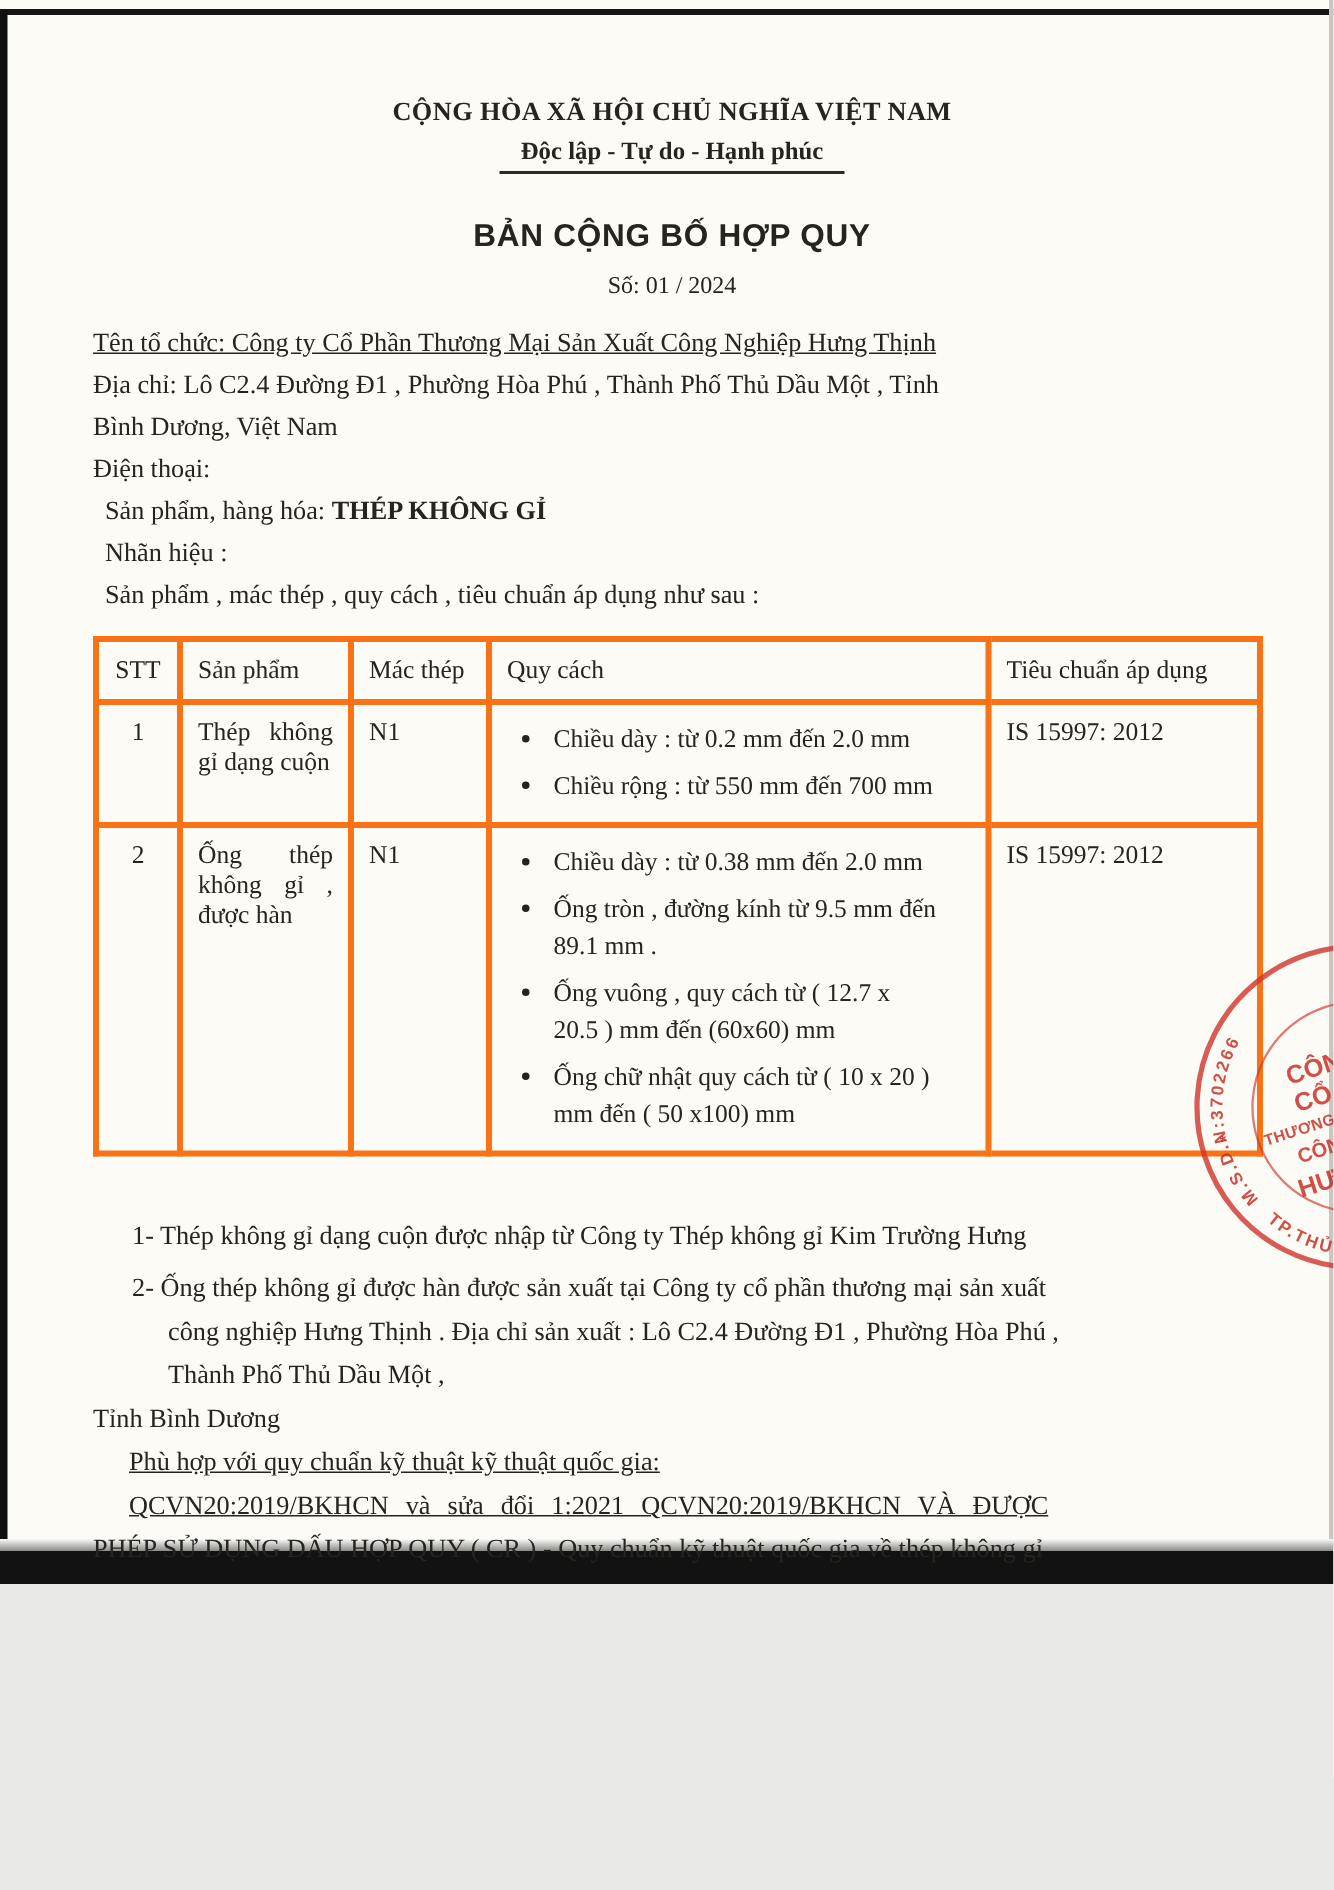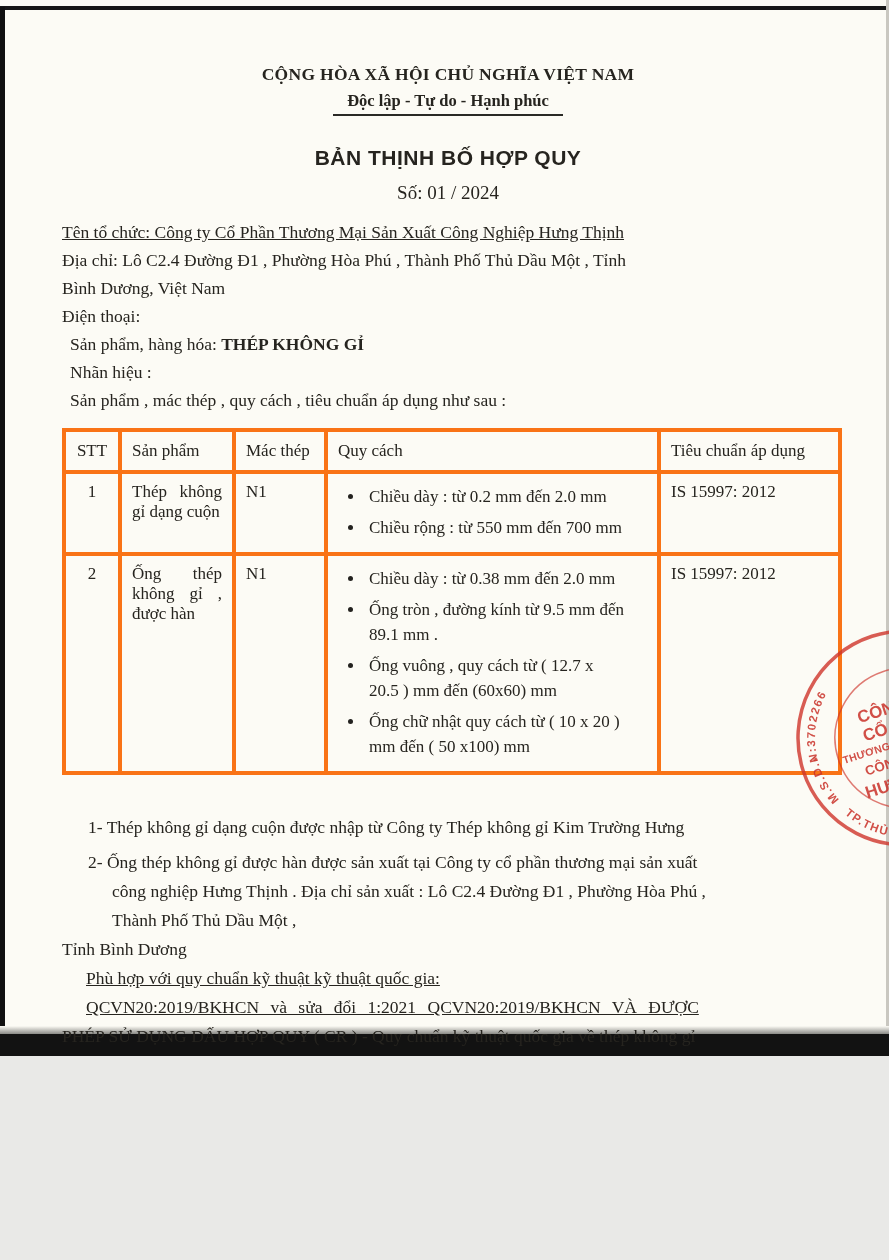--- a/index.html
+++ b/index.html
@@ -18,21 +18,21 @@
   .edge-bottom { position:absolute; bottom:0; left:0; width:889px; height:22px; background:#121212; }
 
   .content { position:relative; padding:64px 55px 0 62px; }
 
   .nat-title  { text-align:center; font-weight:bold; font-size:17.5px; letter-spacing:.3px; }
   .motto-wrap { text-align:center; margin-top:6px; }
   .motto      { display:inline-block; font-weight:bold; font-size:16.5px;
                 border-bottom:2px solid #2a2a26; padding:0 14px 3px; }
   .doc-title  { text-align:center; font-family:"Liberation Sans","DejaVu Sans",sans-serif;
                 font-weight:bold; font-size:21px; margin-top:30px; letter-spacing:.5px; }
-  .doc-number { text-align:center; font-size:19px; margin-top:12px; }
+  .doc-number { text-align:center; font-size:16px; margin-top:12px; }
 
   .line   { margin:0; font-size:17.5px; line-height:28px; }
   .first  { margin-top:14px;text-decoration:underline; }
   .ind8   { padding-left:8px; }
   b.strong{ font-weight:bold; }
 
   table { border-collapse:collapse; margin-top:14px; width:776px; font-size:17px; table-layout:fixed; }
   th,td { border:4px solid #f97316; vertical-align:top; text-align:left;
           padding:8px 10px; font-weight:normal; }
   th    { vertical-align:middle; height:26px; padding:6px 10px; }
@@ -72,21 +72,21 @@
   <div class="edge-bottom-fade"></div>
   <div class="edge-bottom"></div>
 
   <div class="content">
 
     <div class="nat-title">CỘNG HÒA XÃ HỘI CHỦ NGHĨA VIỆT NAM</div>
     <div class="motto-wrap">
       <span class="motto">Độc lập - Tự do - Hạnh phúc</span>
     </div>
 
-    <div class="doc-title">BẢN THỊNH BỐ HỢP QUY</div>
+    <div class="doc-title">BẢN CỘNG BỐ HỢP QUY</div>
     <div class="doc-number">Số: 01 / 2024</div>
 
     <p class="line first">Tên tổ chức: Công ty Cổ Phần Thương Mại Sản Xuất Công Nghiệp Hưng Thịnh</p>
     <p class="line">Địa chỉ: Lô C2.4 Đường Đ1 , Phường Hòa Phú , Thành Phố Thủ Dầu Một , Tỉnh</p>
     <p class="line">Bình Dương, Việt Nam</p>
     <p class="line">Điện thoại:</p>
     <p class="line ind8"><span>Sản phẩm, hàng hóa: </span><b class="strong">THÉP KHÔNG GỈ</b></p>
     <p class="line ind8">Nhãn hiệu :</p>
     <p class="line ind8">Sản phẩm , mác thép , quy cách , tiêu chuẩn áp dụng như sau :</p>
 

